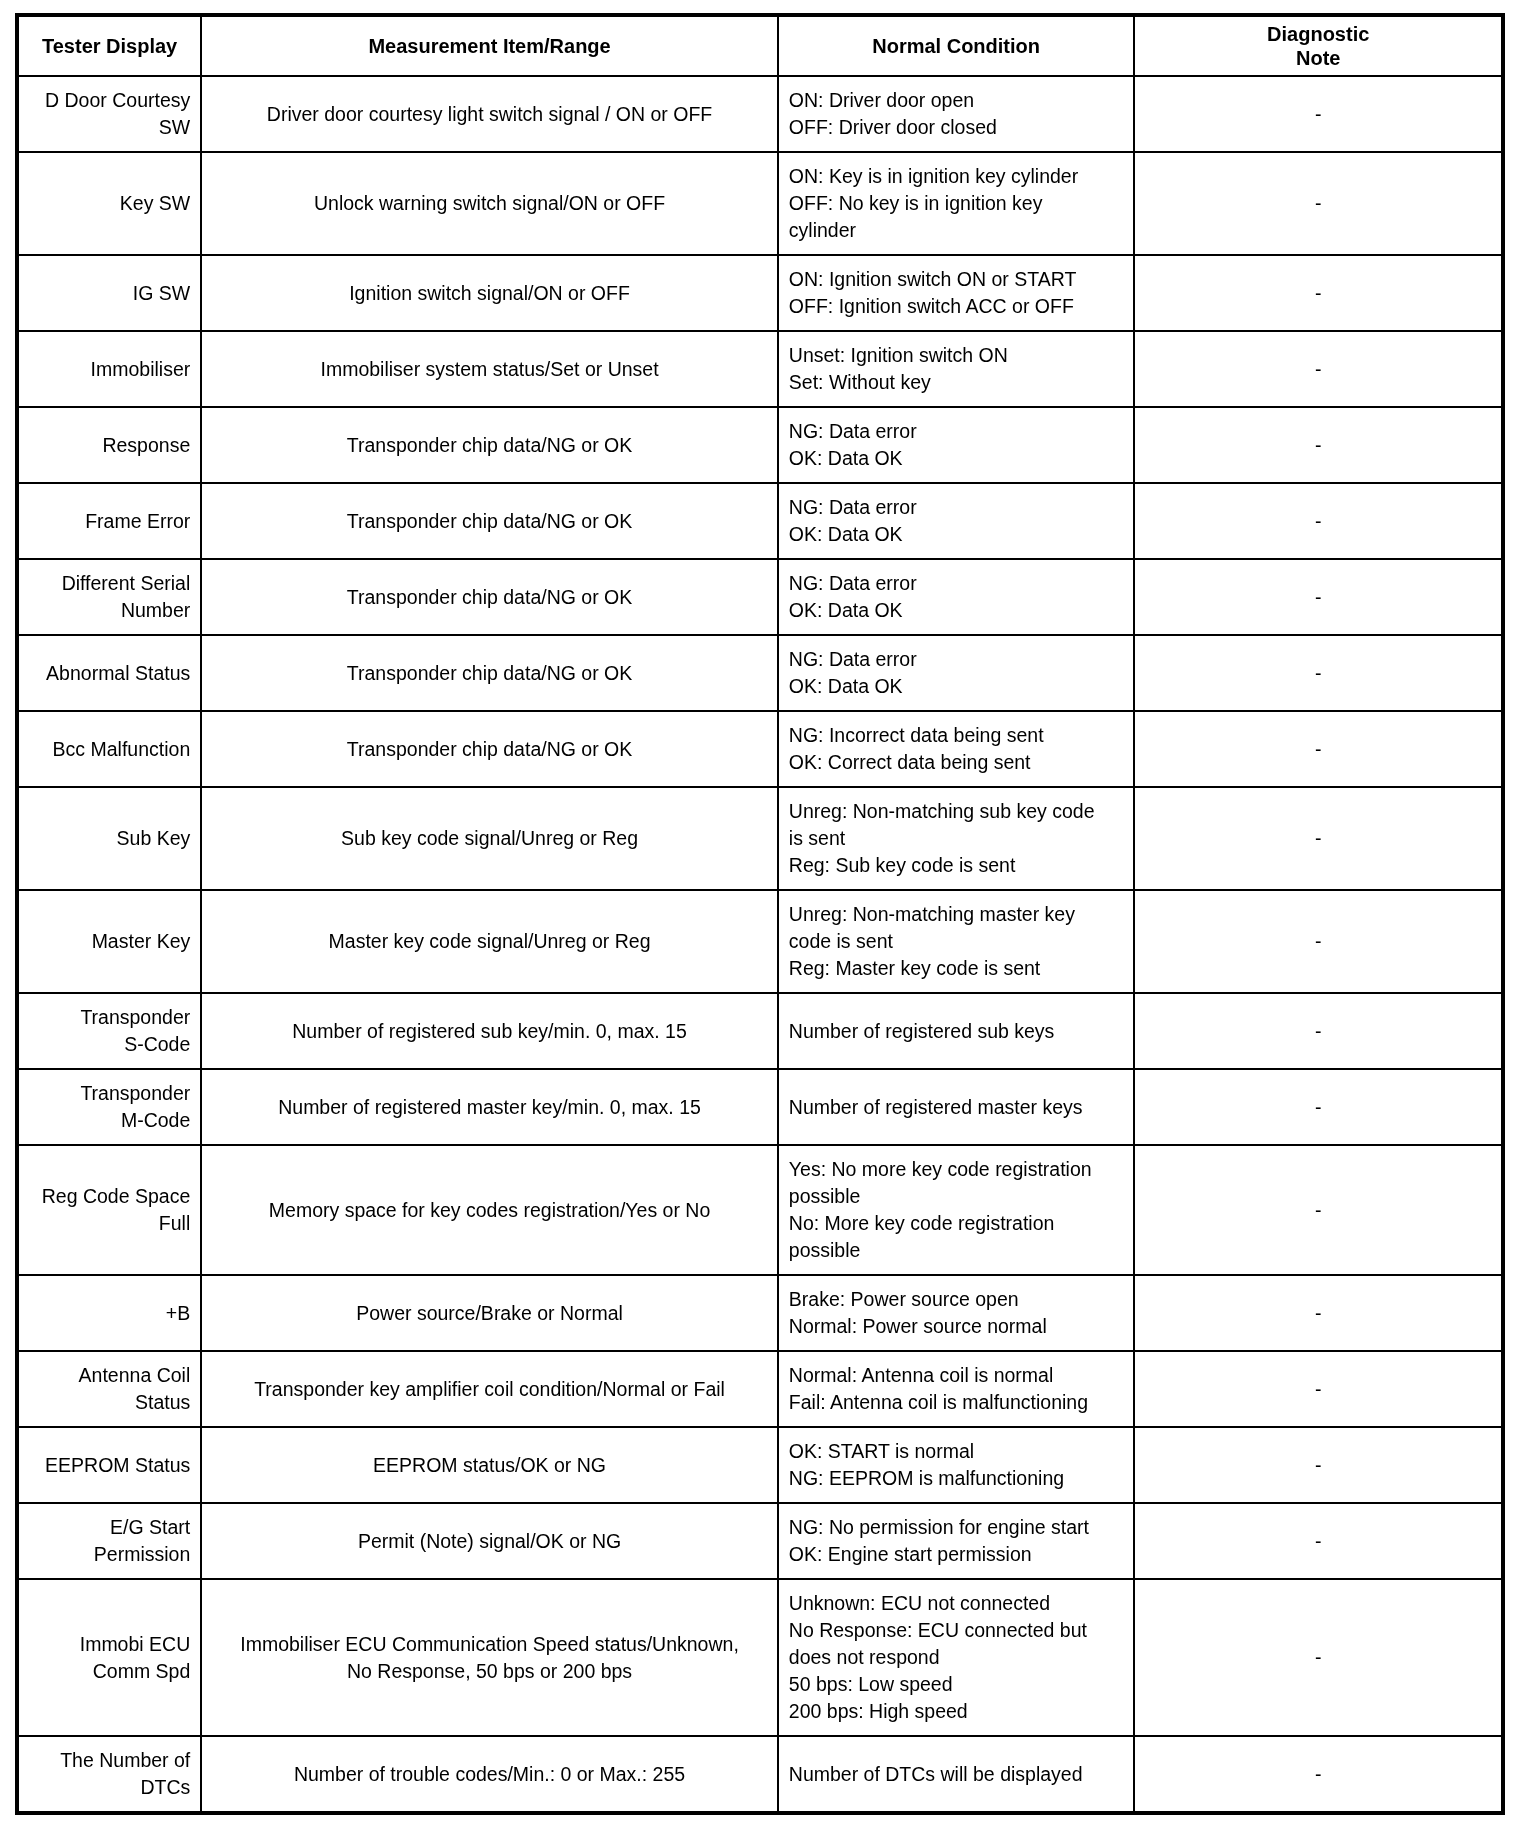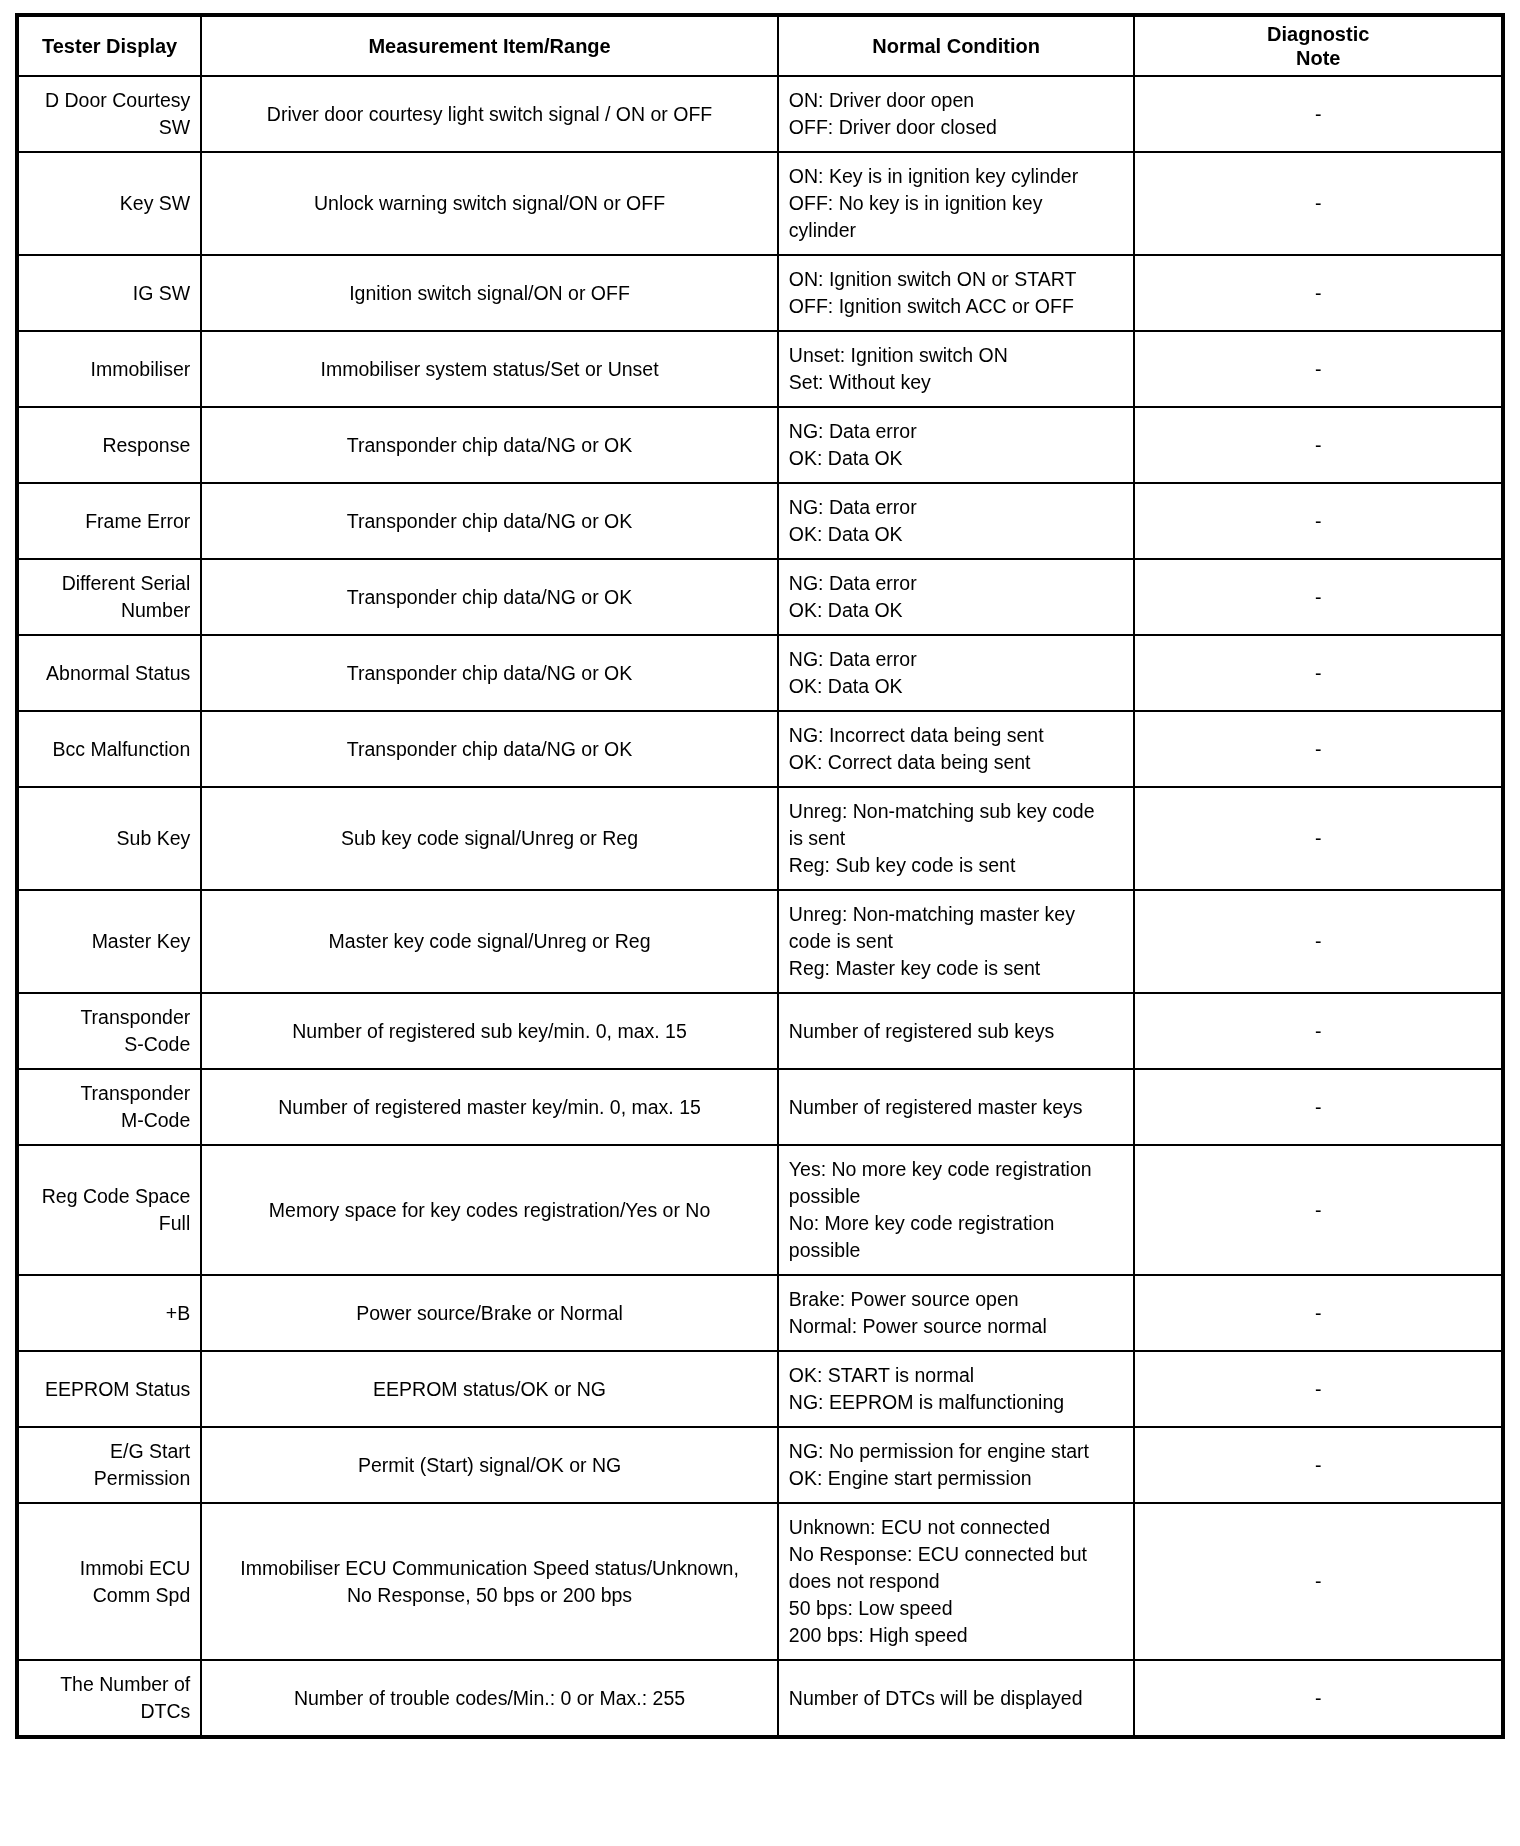--- a/index.html
+++ b/index.html
@@ -188,33 +188,41 @@
   </tr>
 
   <tr>
     <td class="c1">+B</td>
     <td class="c2">Power source/Brake or Normal</td>
     <td class="c3">Brake: Power source open
 Normal: Power source normal</td>
     <td class="c4">-</td>
   </tr>
 
+  <tr>
+    <td class="c1">Antenna Coil
+Status</td>
+    <td class="c2">Transponder key amplifier coil condition/Normal or Fail</td>
+    <td class="c3">Normal: Antenna coil is normal
+Fail: Antenna coil is malfunctioning</td>
+    <td class="c4">-</td>
+  </tr>
 
   <tr>
     <td class="c1">EEPROM Status</td>
     <td class="c2">EEPROM status/OK or NG</td>
     <td class="c3">OK: START is normal
 NG: EEPROM is malfunctioning</td>
     <td class="c4">-</td>
   </tr>
 
   <tr>
     <td class="c1">E/G Start
 Permission</td>
-    <td class="c2">Permit (Start) signal/OK or NG</td>
+    <td class="c2">Permit (Note) signal/OK or NG</td>
     <td class="c3">NG: No permission for engine start
 OK: Engine start permission</td>
     <td class="c4">-</td>
   </tr>
 
   <tr>
     <td class="c1">Immobi ECU
 Comm Spd</td>
     <td class="c2">Immobiliser ECU Communication Speed status/Unknown,
 No Response, 50 bps or 200 bps</td>

